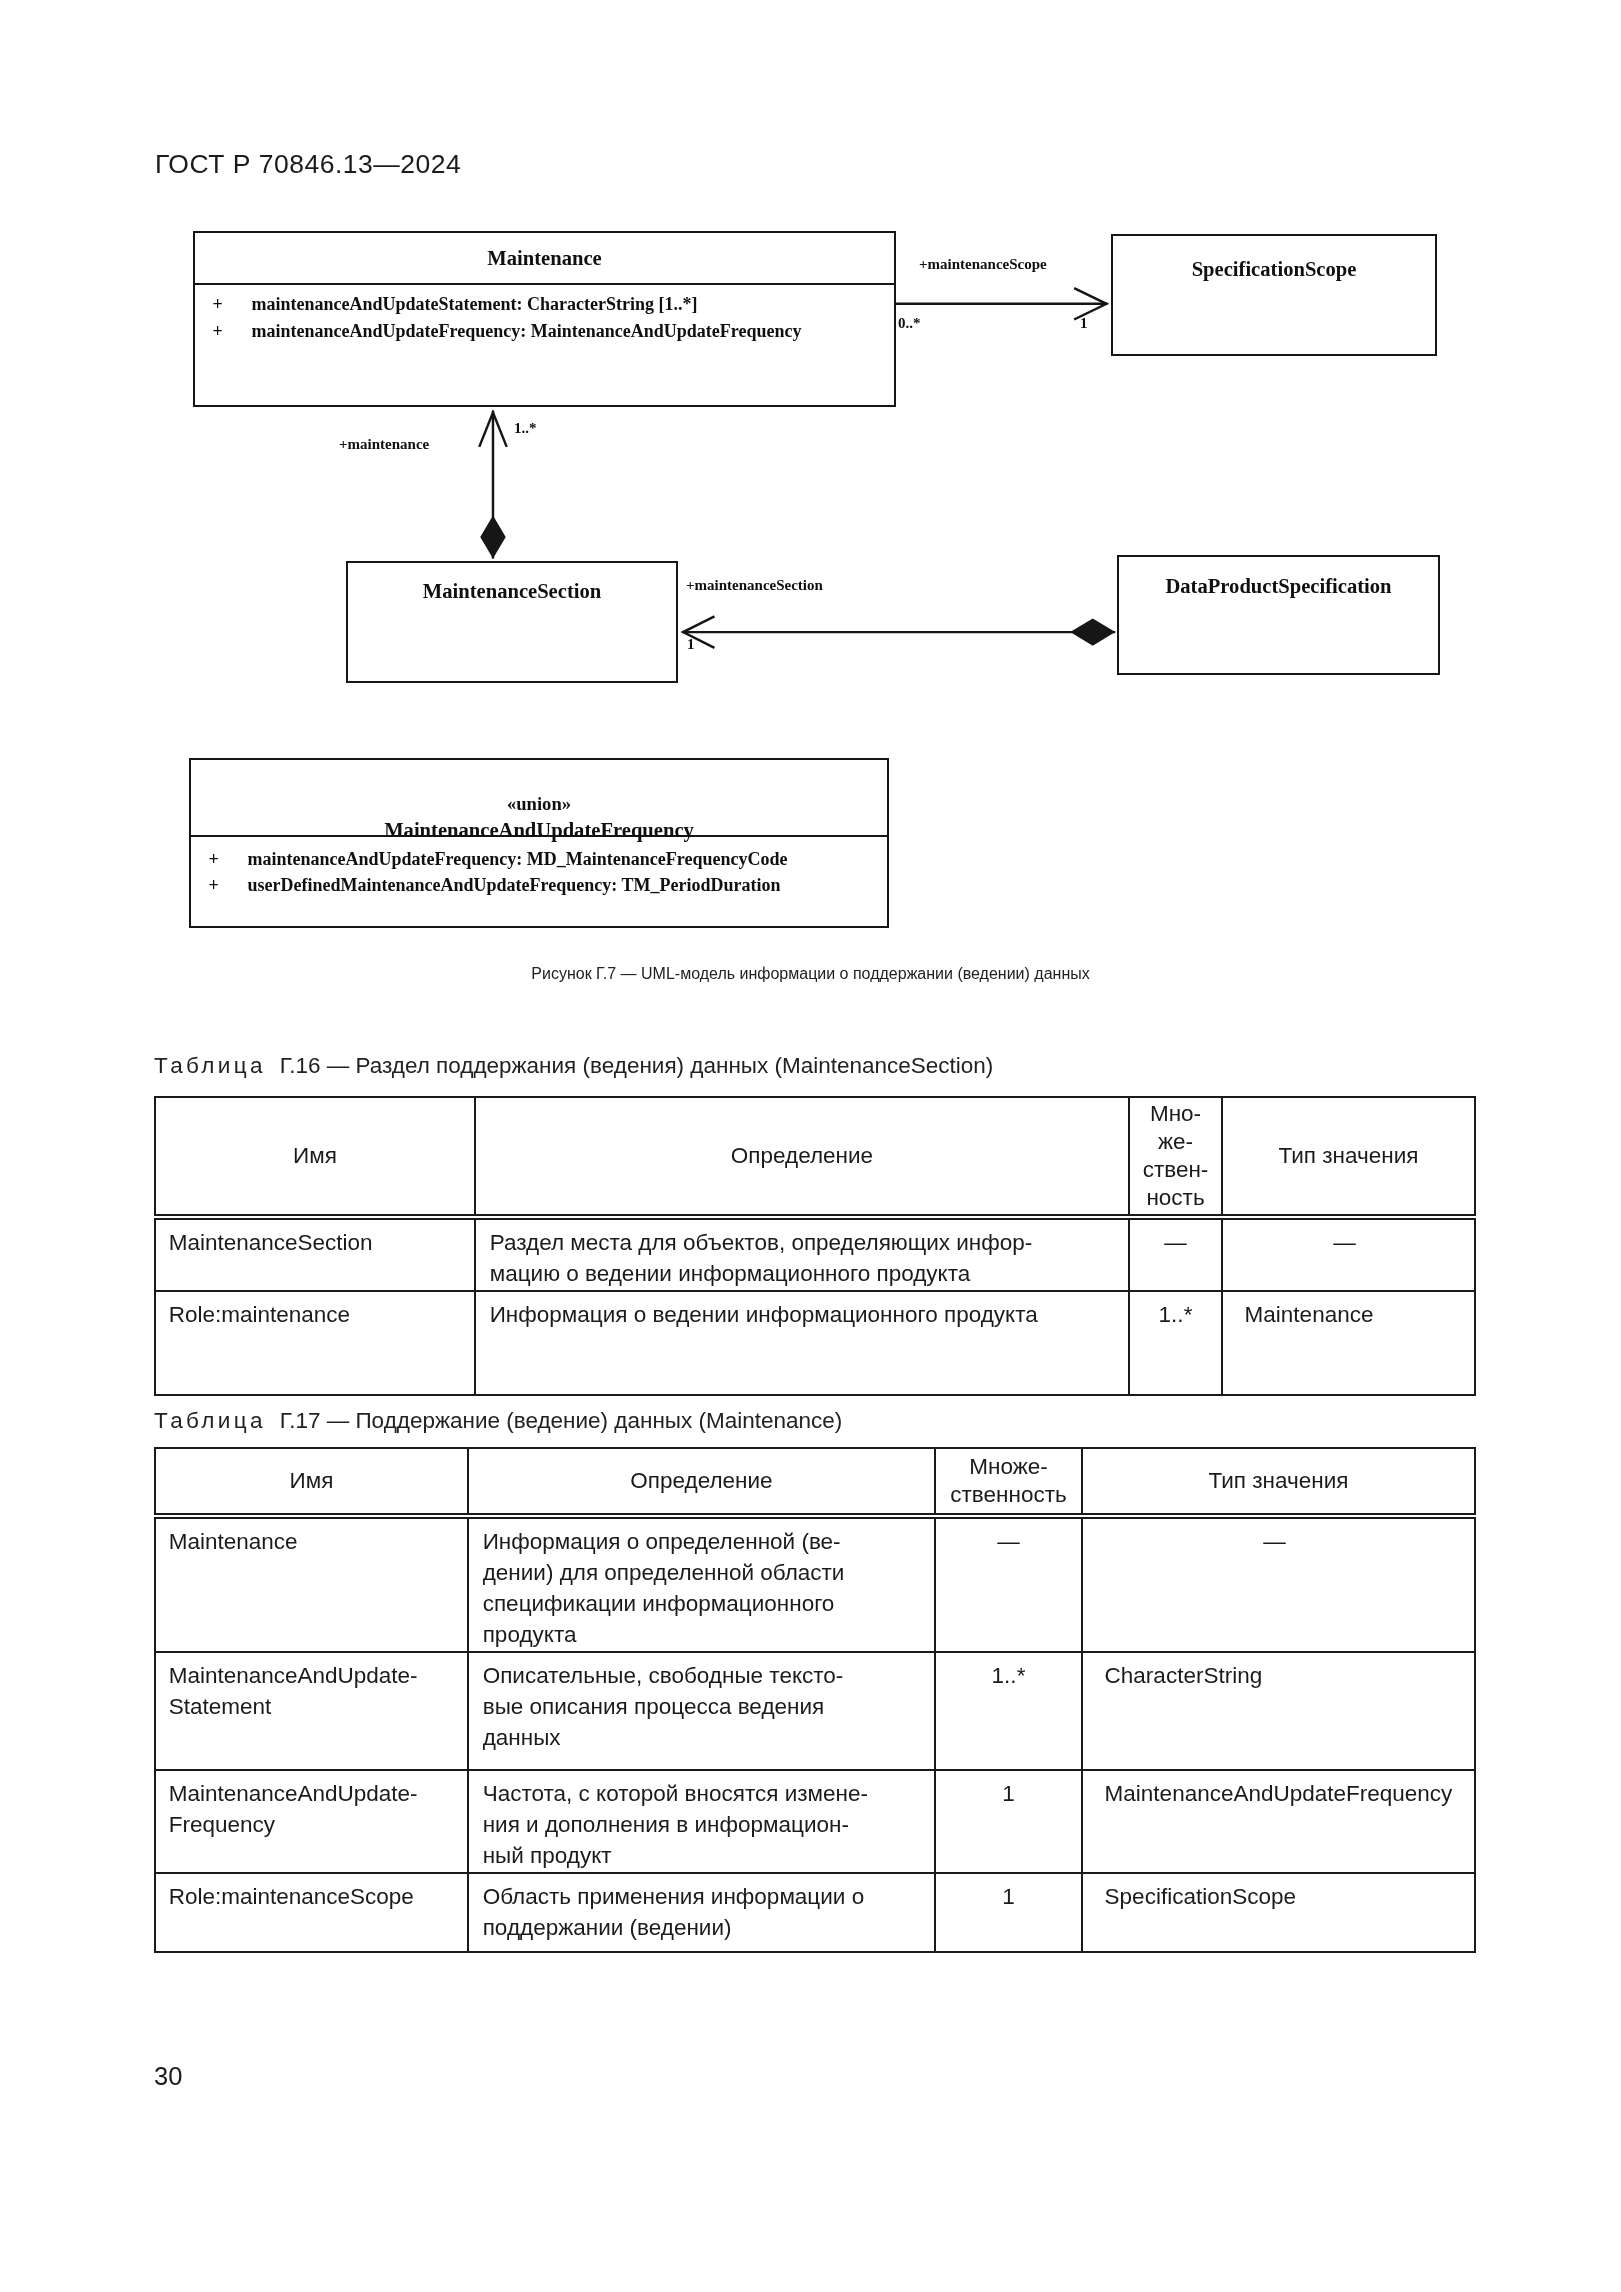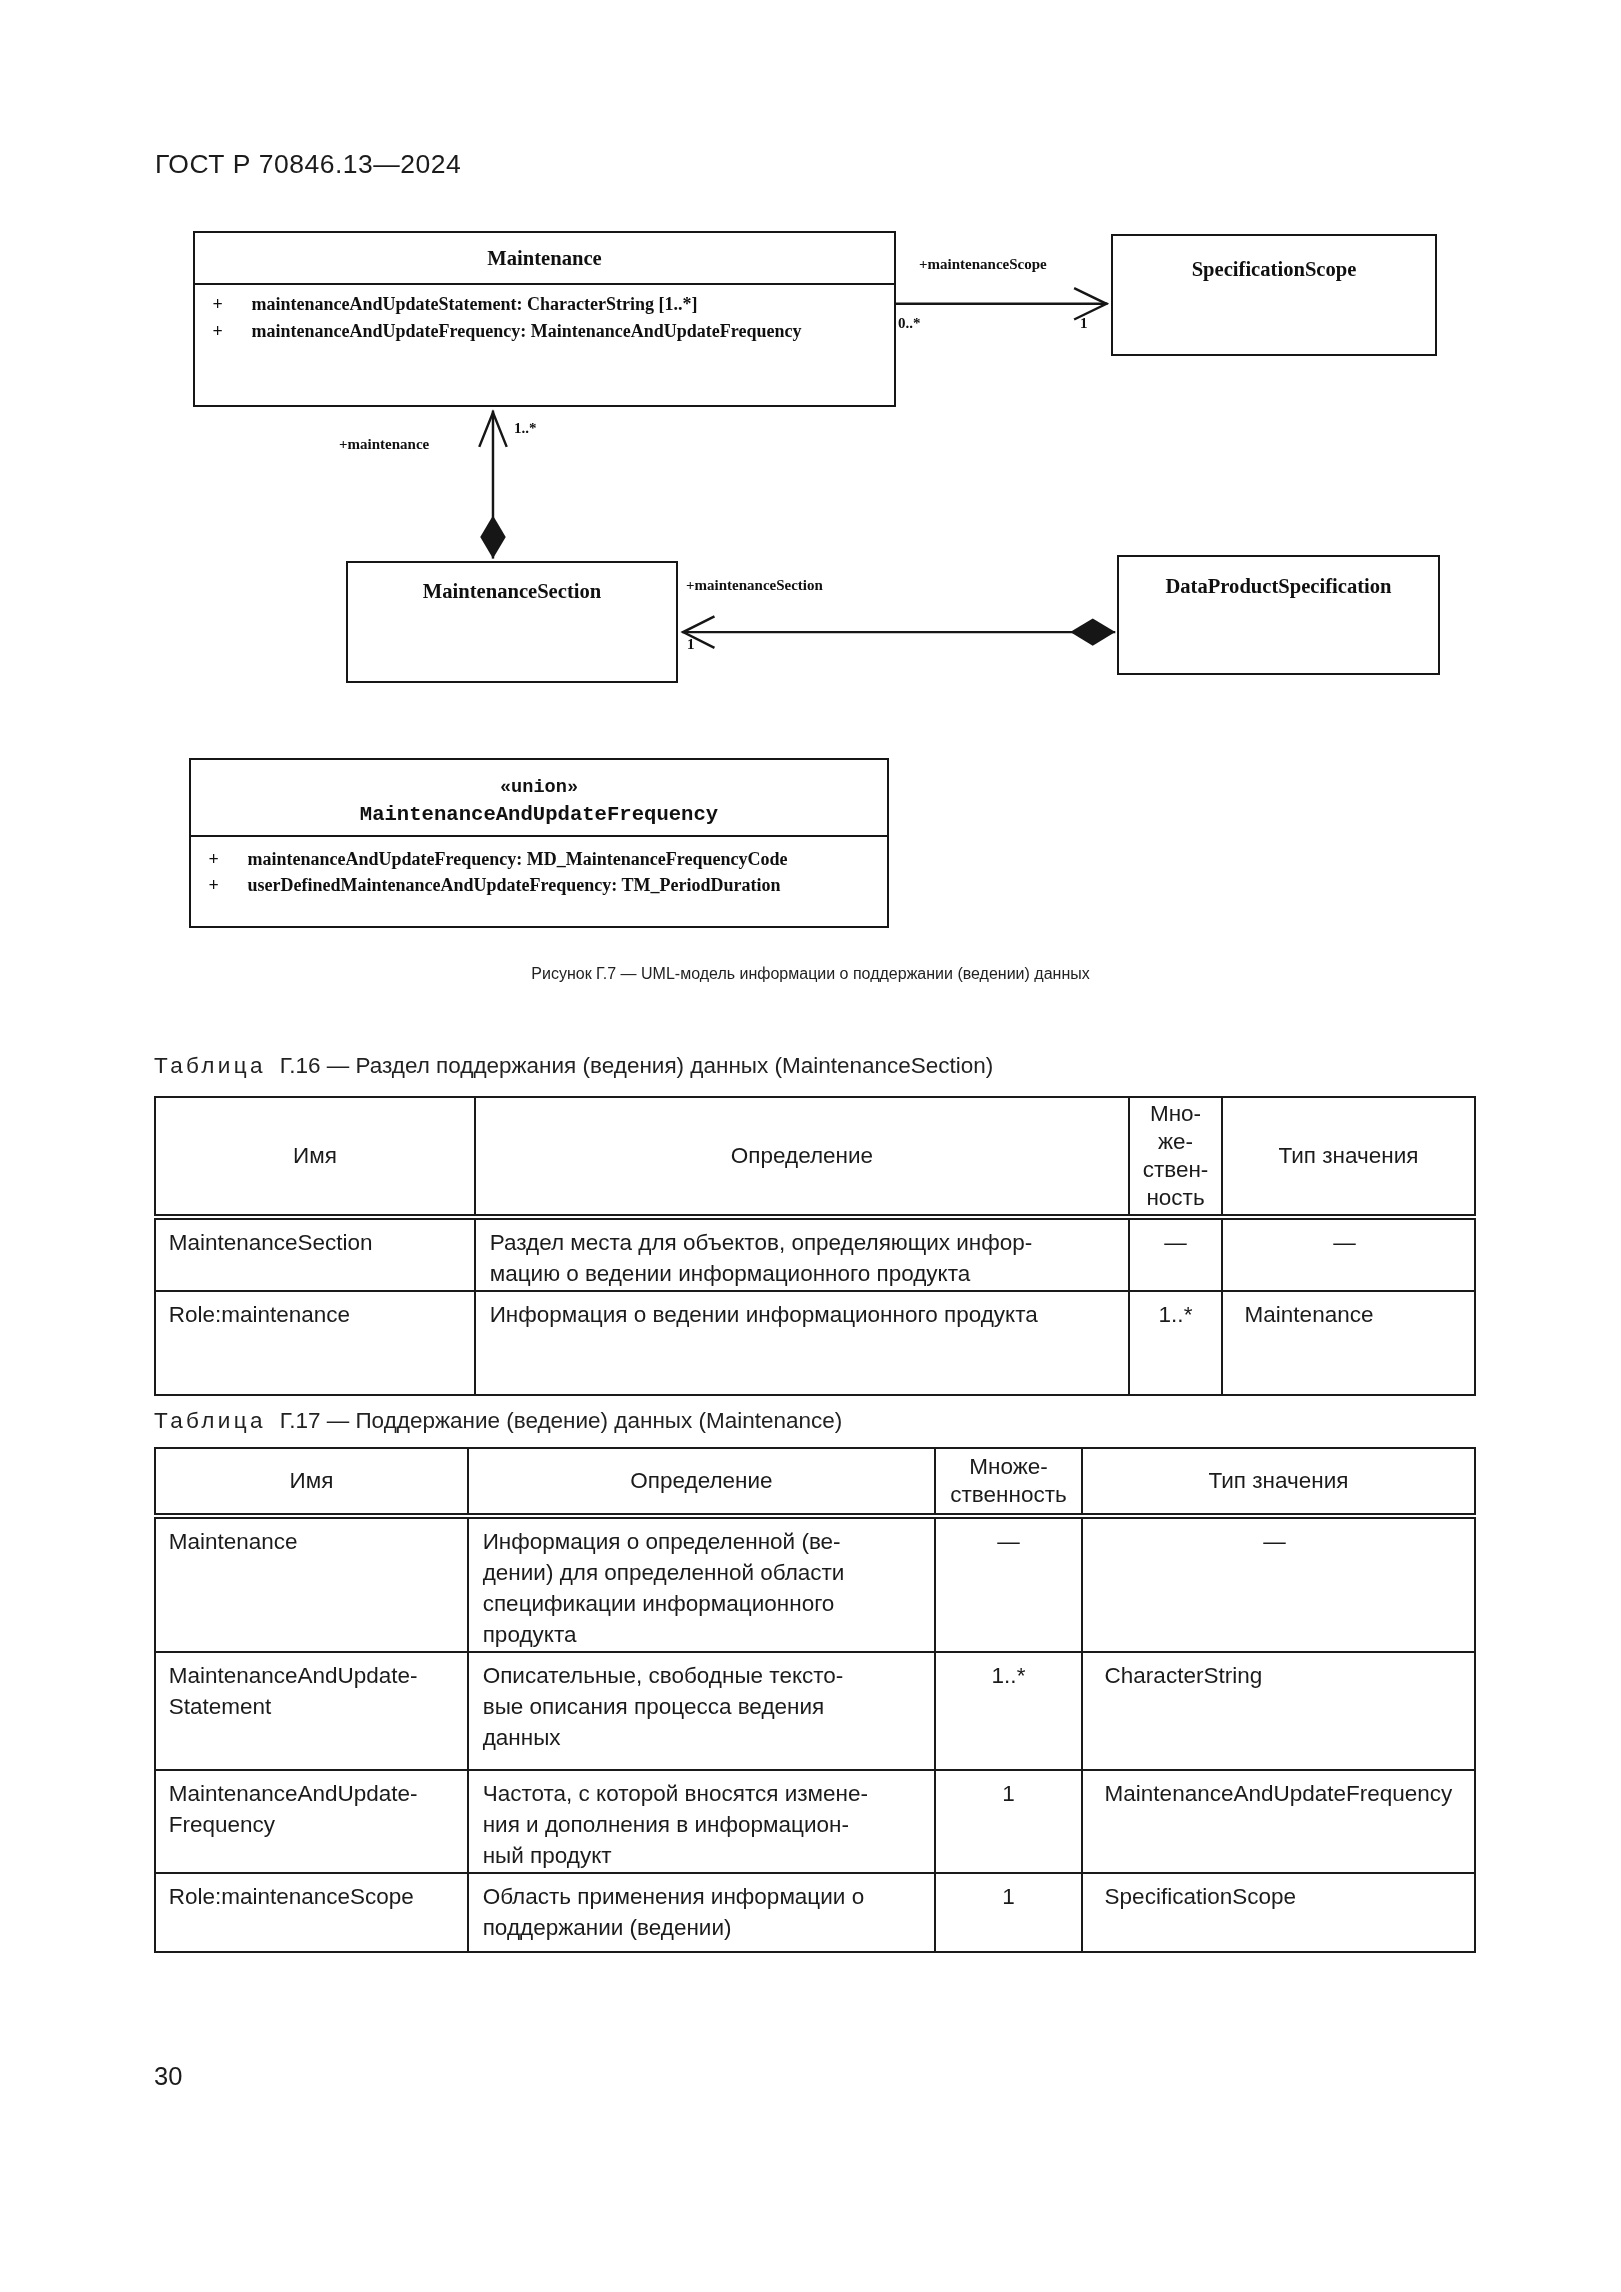--- a/index.html
+++ b/index.html
@@ -25,21 +25,21 @@
   .uml-title-row {
     height:52px; box-sizing:border-box; border-bottom:2.9px solid #161616;
     display:flex; align-items:center; justify-content:center;
     font-size:20.6px;
   }
   .uml-title-plain { text-align:center; font-size:20.6px; }
   .uml-attrs { padding:5.9px 5.9px 0 17.6px; font-size:18px; line-height:27.4px; }
   .uml-attr .vis { display:inline-block; width:39px; }
   .uml-head-2line {
     box-sizing:border-box; height:77px; border-bottom:2.9px solid #161616;
-    text-align:center; padding-top:15px;font-family:Liberation Mono, monospace;
+    text-align:center; padding-top:31px;
   }
   .uml-stereotype { font-size:18.6px; line-height:25.5px; }
   .uml-head-2line .uml-title2 { font-size:20.6px; line-height:27.4px; }
   .dg-label {
     position:absolute; font-family:"Liberation Serif", serif; font-weight:bold;
     font-size:15px; color:#101010; white-space:nowrap;
   }
   
   .fig-caption {
     position:absolute; left:0; top:961px; width:100%;

